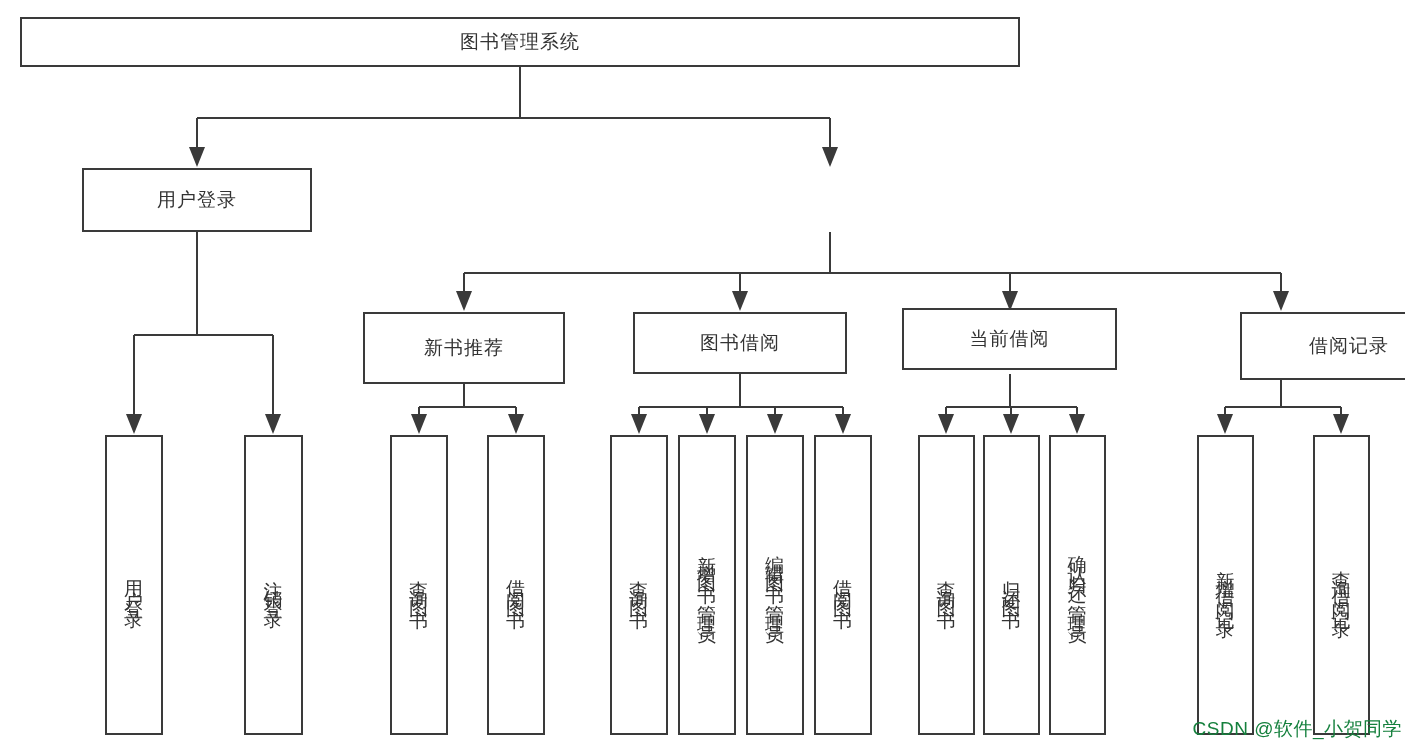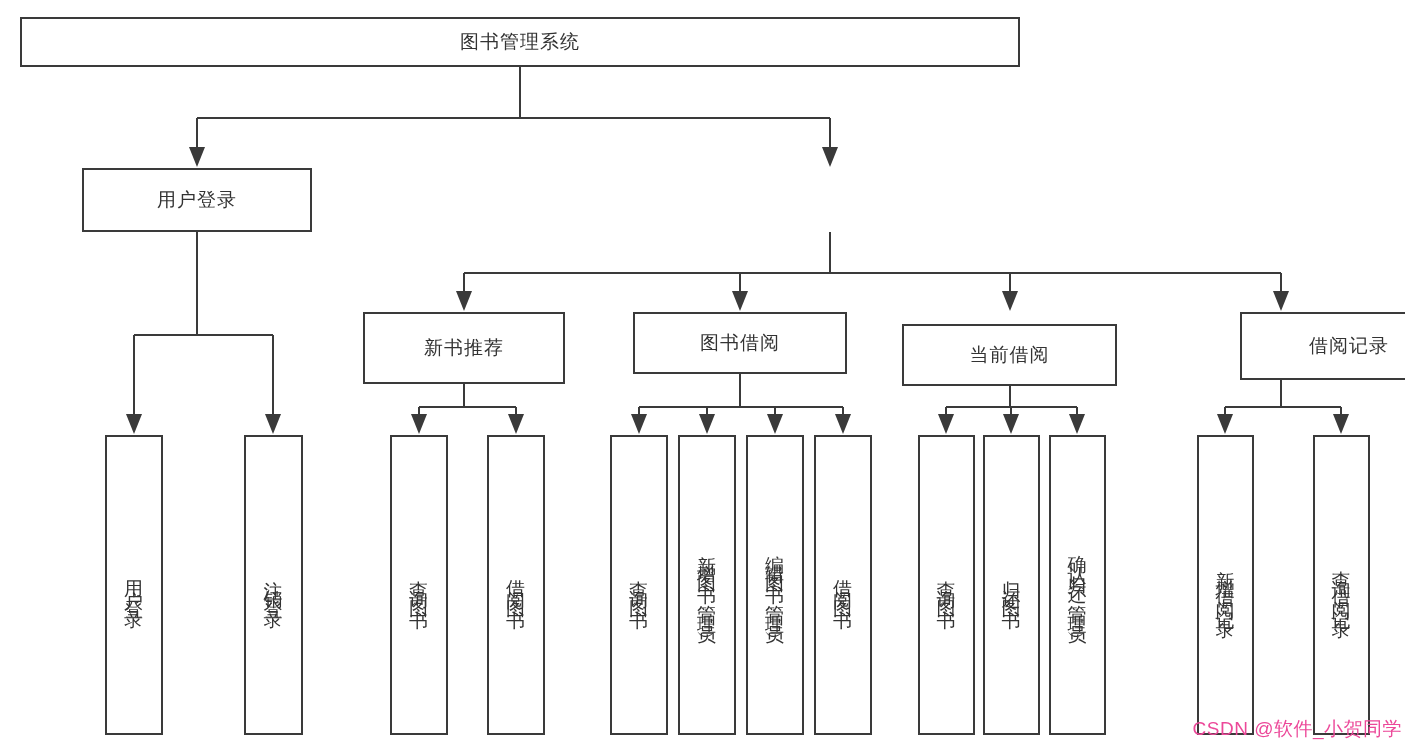--- a/index.html
+++ b/index.html
@@ -28,21 +28,21 @@
     writing-mode:vertical-rl;
     text-orientation:mixed;
     font-size:19px;
     line-height:1;
     letter-spacing:10px;
     color:#333333;
   }
   #watermark {
     position:absolute;
     right:3px; bottom:5px;
-    color:#ec4899;
+    color:#15803d;
     font-size:19px;
     letter-spacing:0.5px;
     white-space:nowrap;
   }
   .wire { stroke:#3a3a3a; stroke-width:2; fill:none; }
   .arrowhead { fill:#3a3a3a; stroke:none; }
 </style>
 </head>
 <body>
 
@@ -123,21 +123,21 @@
       <path class="arrowhead" d="M1341 434 L1333 414 L1349 414 Z"></path>
     </g>
   </svg>
 
   <div class="box hbox" style="left:20px; top:17px; width:1000px; height:50px;">图书管理系统</div>
 
   <div class="box hbox" style="left:82px; top:168px; width:230px; height:64px;">用户登录</div>
 
   <div class="box hbox" style="left:363px; top:312px; width:202px; height:72px;">新书推荐</div>
   <div class="box hbox" style="left:633px; top:312px; width:214px; height:62px;">图书借阅</div>
-  <div class="box hbox" style="left:902px; top:324px; width:215px; height:62px;">当前借阅</div>
+  <div class="box hbox" style="left:902px; top:308px; width:215px; height:62px;">当前借阅</div>
   <div class="box hbox" style="left:1240px; top:312px; width:218px; height:68px;">借阅记录</div>
 
   <div class="box vbox" style="left:105px; top:435px; width:58px; height:300px;">
     <span>用户登录</span>
   </div>
   <div class="box vbox" style="left:244px; top:435px; width:59px; height:300px;">
     <span>注销登录</span>
   </div>
 
   <div class="box vbox" style="left:390px; top:435px; width:58px; height:300px;">

